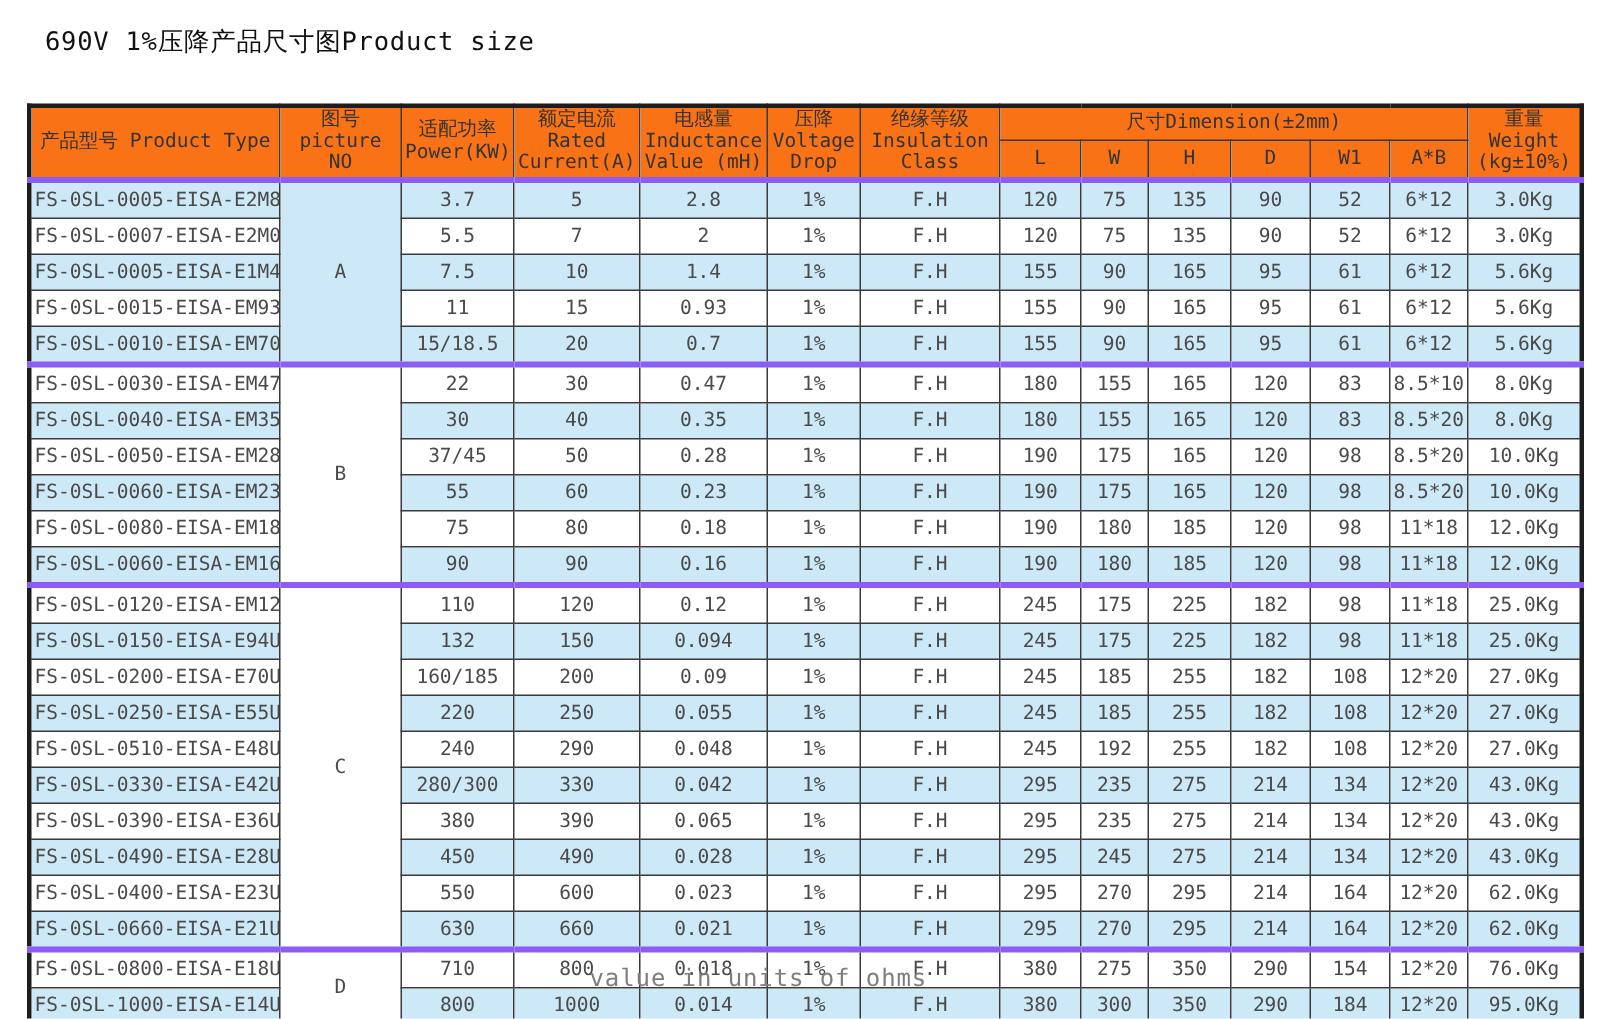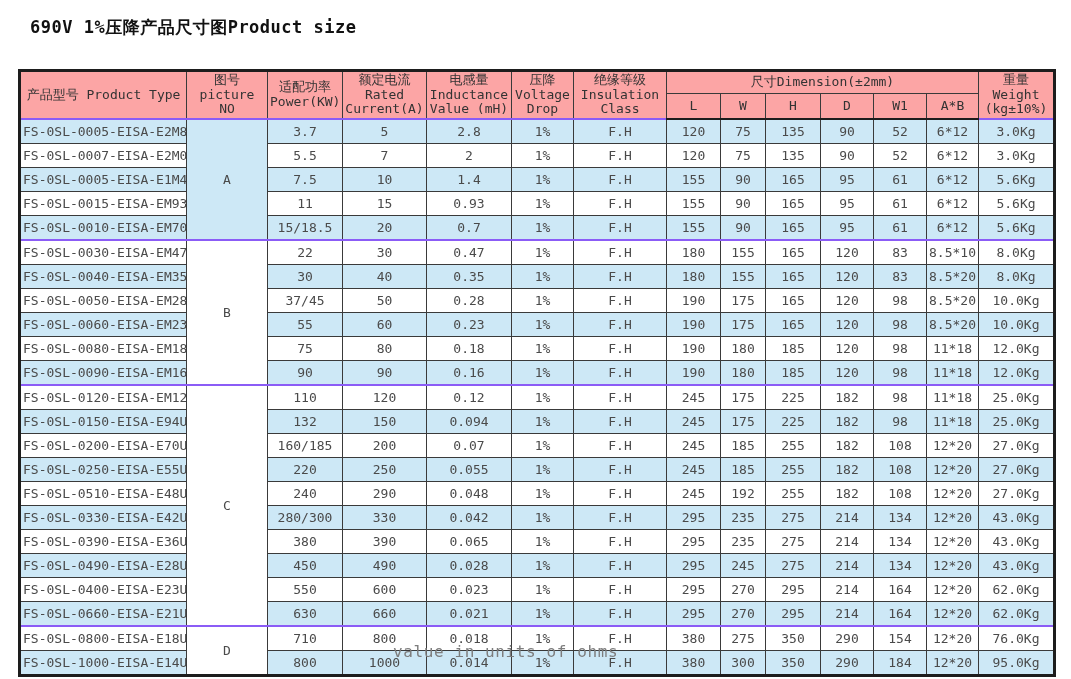--- a/index.html
+++ b/index.html
@@ -2,43 +2,43 @@
 <html><head>
 <meta charset="utf-8">
 <style>
   html,body{margin:0;padding:0;}
   body{
     width:1071px;height:679px;background:#ffffff;position:relative;overflow:hidden;
     font-family:"DejaVu Sans Mono","Liberation Mono",monospace;
   }
   .page-title{
     position:absolute;left:30px;top:16px;
-    font-size:17px;font-weight:bold;color:#111;letter-spacing:0.5px;
+    font-size:17px;font-weight:normal;color:#111;letter-spacing:0.5px;
   }
   table.spec{
     position:absolute;left:18px;top:69px;width:1035px;
     border-collapse:collapse;table-layout:fixed;
     border:3px solid #1d1d1d;
     font-size:13px;color:#4a4a4a;
   }
   .spec th,.spec td{
     border:1px solid #3a3a3a;
     text-align:center;vertical-align:middle;
     padding:0 2px;overflow:hidden;
   }
   .spec thead th{
-    background:#fca5a5;color:#333;font-weight:normal;
+    background:#f97316;color:#333;font-weight:normal;
     white-space:pre-line;line-height:1.15;
   }
   .spec thead tr.hrow1 th{height:21px;}
   .spec thead tr.hrow2 th{height:24px;}
   .spec tbody td{height:23px;white-space:nowrap;}
   .spec tbody tr.alt td{background:#cde8f6;}
   .spec tbody td.gcell{background:#ffffff;}
-  .spec tbody tr.gstart td{border-top:2px solid #8b5cf6;}
+  .spec tbody tr.gstart td{border-top:4px solid #8b5cf6;}
   .spec thead tr.hrow2 th{border-bottom:2px solid #1d1d1d;}
   .watermark{
     position:absolute;left:393px;top:642px;
     font-size:16px;color:#7d7d7d;letter-spacing:0.6px;
     pointer-events:none;white-space:nowrap;
   }
 </style>
 </head>
 <body>
 
@@ -241,21 +241,21 @@
         <td>F.H</td>
         <td>190</td>
         <td>180</td>
         <td>185</td>
         <td>120</td>
         <td>98</td>
         <td>11*18</td>
         <td>12.0Kg</td>
       </tr>
       <tr class="alt">
-        <td>FS-0SL-0090-EISA-EM16</td>
+        <td>FS-0SL-0060-EISA-EM16</td>
         <td>90</td>
         <td>90</td>
         <td>0.16</td>
         <td>1%</td>
         <td>F.H</td>
         <td>190</td>
         <td>180</td>
         <td>185</td>
         <td>120</td>
         <td>98</td>
@@ -290,21 +290,21 @@
         <td>225</td>
         <td>182</td>
         <td>98</td>
         <td>11*18</td>
         <td>25.0Kg</td>
       </tr>
       <tr class="">
         <td>FS-0SL-0200-EISA-E70U</td>
         <td>160/185</td>
         <td>200</td>
-        <td>0.07</td>
+        <td>0.09</td>
         <td>1%</td>
         <td>F.H</td>
         <td>245</td>
         <td>185</td>
         <td>255</td>
         <td>182</td>
         <td>108</td>
         <td>12*20</td>
         <td>27.0Kg</td>
       </tr>

